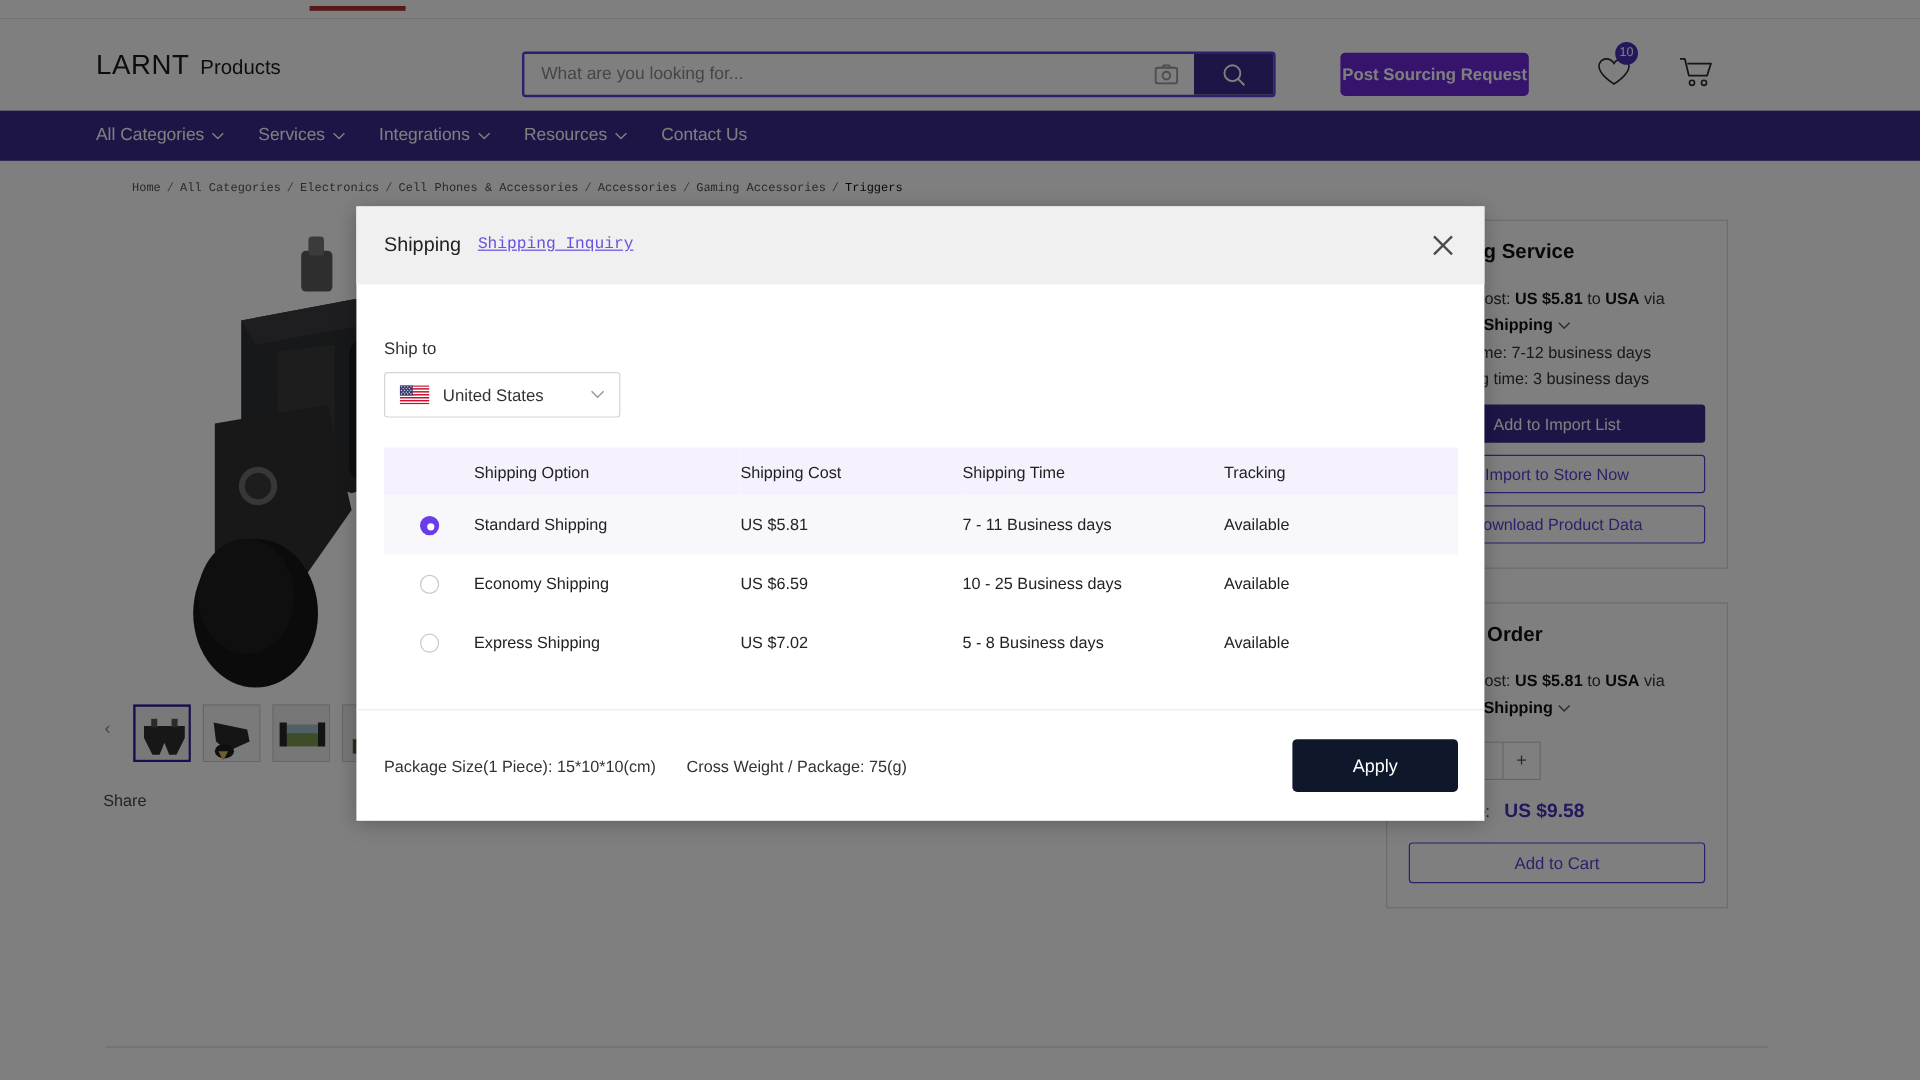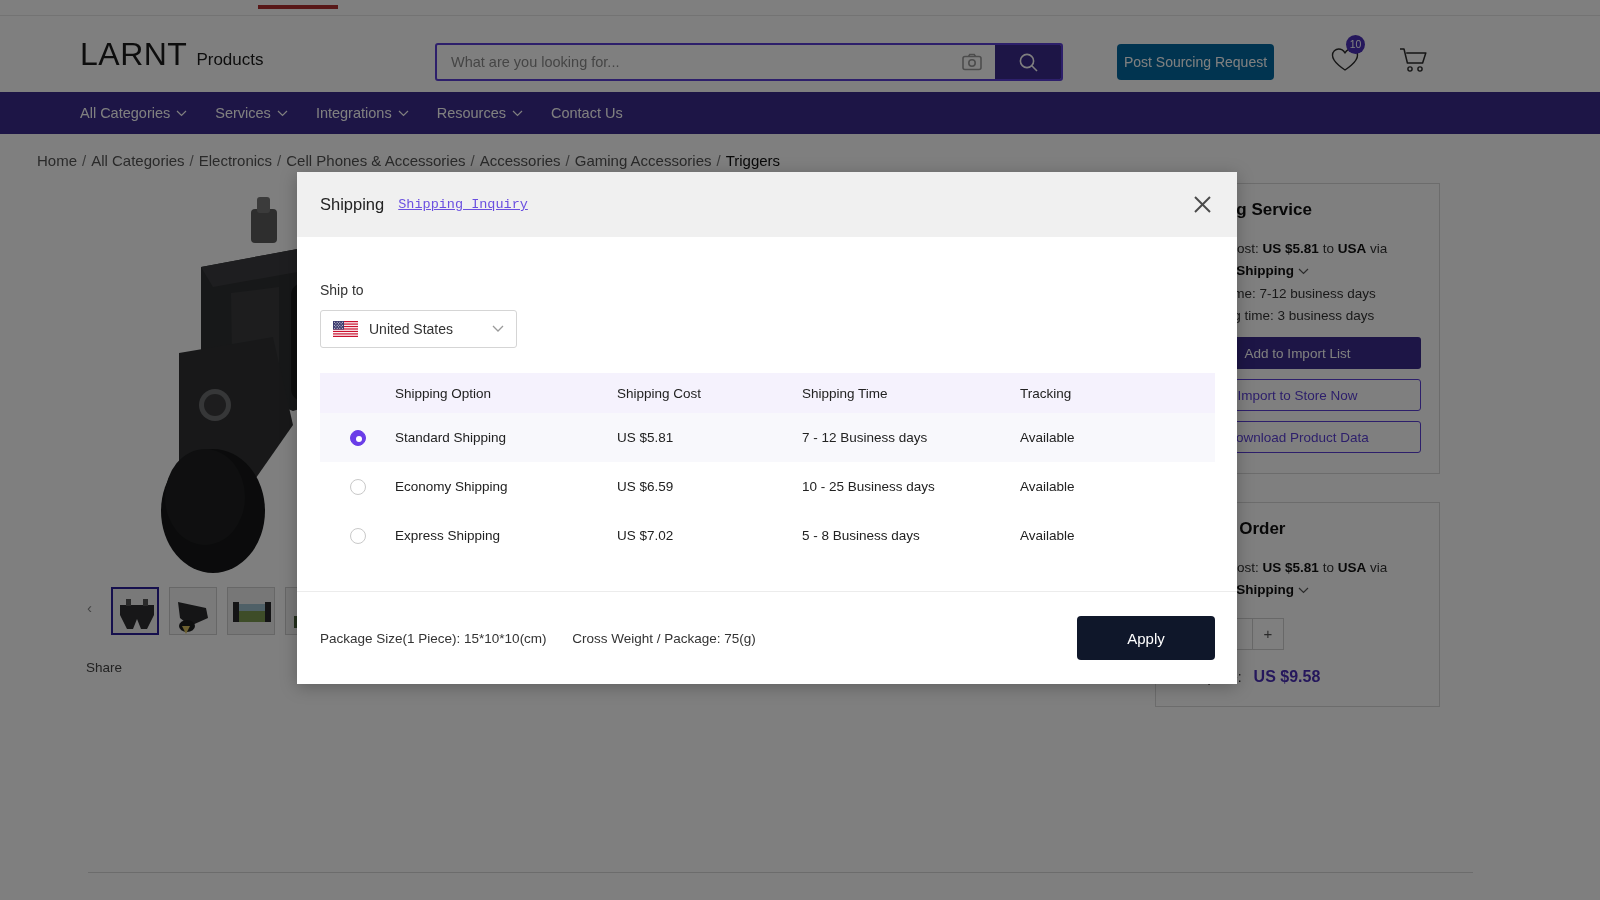--- a/index.html
+++ b/index.html
@@ -26,21 +26,21 @@
   }
 
   
   .header {
     height: 76px; background: #ffffff;
     display: flex; align-items: center;
     padding: 0 0 0 80px;
     position: relative;
   }
   .brand { display: flex; align-items: baseline; gap: 9px; }
-  .brand-main { font-size: 32px; letter-spacing: .5px; color: #1b1b1b; font-weight: 400; }
+  .brand-main { font-size: 23px; letter-spacing: .5px; color: #1b1b1b; font-weight: 400; }
   .brand-sub { font-size: 17px; color: #1b1b1b; font-weight: 400; }
 
   .searchwrap {
     position: absolute; left: 435px; top: 27px;
     display: flex; align-items: stretch;
     width: 628px; height: 38px;
     border: 2px solid #5b3fd6;
     border-radius: 3px;
     overflow: hidden;
     background: #ffffff;
@@ -58,24 +58,25 @@
   }
   .search-btn {
     width: 66px; background: #3b2a8c;
     display: flex; align-items: center; justify-content: center;
     border: none; cursor: pointer;
   }
 
   .post-btn {
     position: absolute; left: 1117px; top: 28px;
     width: 157px; height: 36px;
-    background: #0369a1; color: #fff;
+    background: #6d28d9; color: #fff;
     border: none; border-radius: 4px;
     font-size: 14px; cursor: pointer;
     font-family: "Liberation Sans", sans-serif;
+    font-weight: bold;
   }
   .wishlist { position: absolute; left: 1330px; top: 30px; cursor: pointer; }
   .wishlist .badge {
     position: absolute; left: 16px; top: -11px;
     background: #4a2fb8; color: #fff;
     font-size: 10.5px; line-height: 18px; text-align: center;
     min-width: 19px; height: 19px; border-radius: 10px;
     padding: 0 2px;
   }
   .cart { position: absolute; left: 1398px; top: 30px; cursor: pointer; }
@@ -88,23 +89,23 @@
   }
   .nav-item {
     color: #ffffff; font-size: 14.5px;
     display: flex; align-items: center; gap: 6px;
     cursor: pointer; white-space: nowrap;
   }
   .chev { display: inline-block; }
 
   
   .crumbs {
-    padding: 18px 0 0 37px;
-    font-size: 15px; color: #555;
-    display: flex; gap: 5px; flex-wrap: nowrap;
+    padding: 18px 0 0 110px;
+    font-size: 10px; color: #555;
+    display: flex; gap: 5px; flex-wrap: nowrap; font-family: Liberation Mono, monospace;
   }
   .crumbs a { color: #555; text-decoration: none; cursor: pointer; }
   .crumbs .sep { color: #777; }
   .crumbs .current { color: #111; }
 
   
   .gallery { position: absolute; left: 83px; top: 175px; width: 470px; }
   .hero {
     width: 430px; height: 400px;
     background: #ffffff;
@@ -460,20 +461,21 @@
         </div>
         <div class="qty">
           <button>−</button>
           <input value="1" style="">
           <button>+</button>
         </div>
         <div class="total">
           <span>Total price:</span>
           <span class="amt">US $9.58</span>
         </div>
+        <button class="cart-btn">Add to Cart</button>
       </div>
     </div>
 
     <div class="footdiv"></div>
   </div>
 
   <div class="scrim"></div>
 
   <div class="modal">
 
@@ -543,21 +545,21 @@
             <th class="c-track">Tracking</th>
           </tr>
         </thead>
         <tbody>
           <tr class="sel">
             <td class="c-radio">
               <span class="radio on"></span>
             </td>
             <td>Standard Shipping</td>
             <td class="cost">US $5.81</td>
-            <td>7 - 12 Business days</td>
+            <td>7 - 11 Business days</td>
             <td>Available</td>
           </tr>
           <tr>
             <td class="c-radio">
               <span class="radio"></span>
             </td>
             <td>Economy Shipping</td>
             <td class="cost">US $6.59</td>
             <td>10 - 25 Business days</td>
             <td>Available</td>

